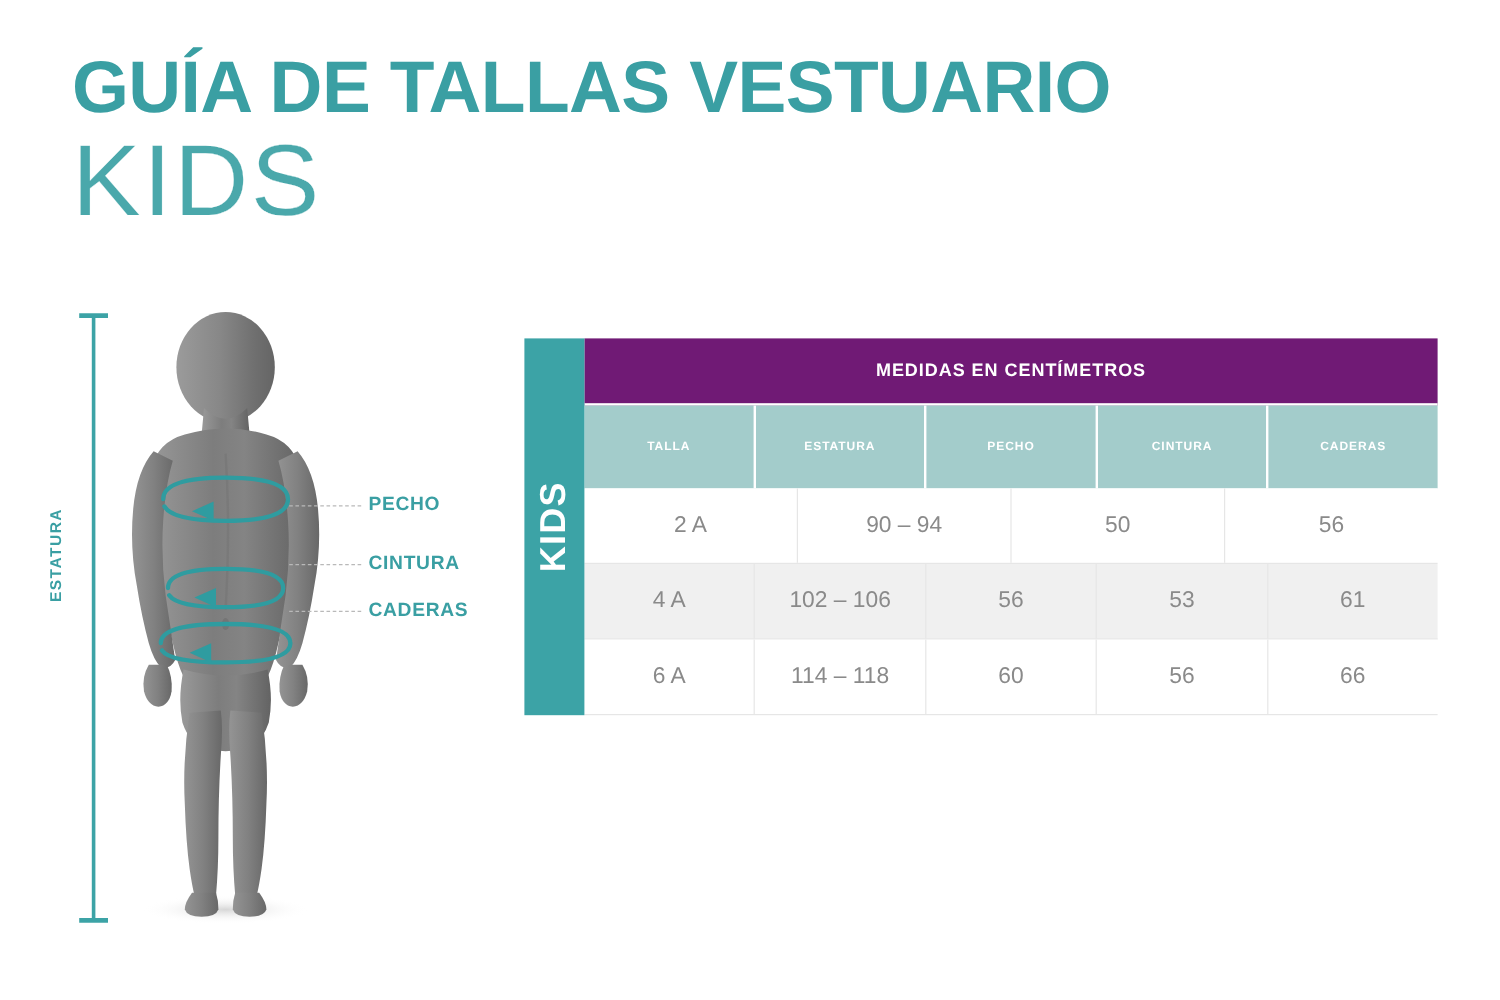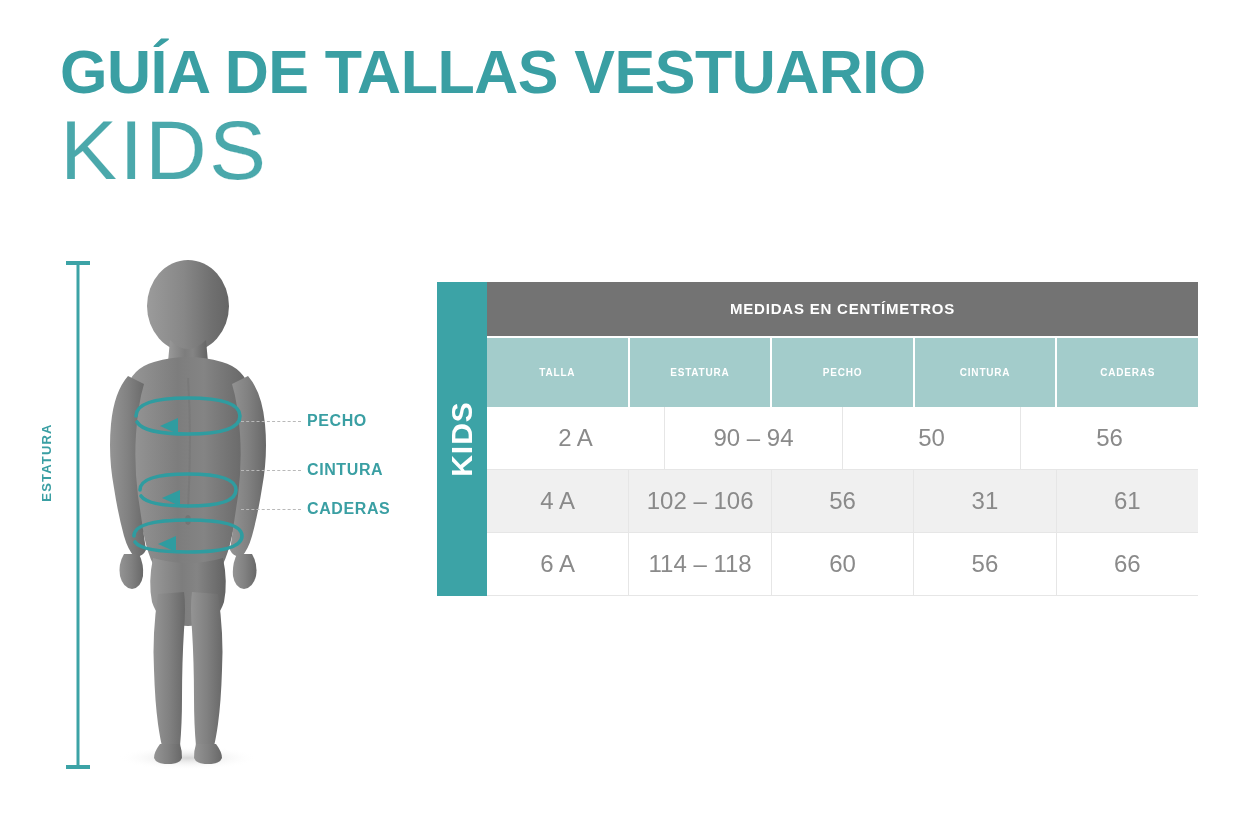--- a/index.html
+++ b/index.html
@@ -129,21 +129,21 @@
     color: #ffffff;
     white-space: nowrap;
   }
   .table-body {
     flex: 1;
     display: flex;
     flex-direction: column;
   }
   .band-top {
     height: 54px;
-    background: #737373;
+    background: #701a75;
     color: #ffffff;
     display: flex;
     align-items: center;
     justify-content: center;
     font-size: 15px;
     font-weight: bold;
     letter-spacing: 0.8px;
     border-bottom: 2px solid #ffffff;
   }
   .head-row {
@@ -171,21 +171,21 @@
     border-bottom: 1px solid #e6e6e6;
   }
   .data-row.alt { background: #f0f0f0; }
   .data-row:last-child { border-bottom: 1px solid #e6e6e6; }
   .data-cell {
     flex: 1;
     display: flex;
     align-items: center;
     justify-content: center;
     color: #8a8a8a;
-    font-size: 24px;
+    font-size: 19px;
     border-right: 1px solid #e6e6e6;
   }
   .data-cell:last-child { border-right: none; }
 </style>
 </head>
 <body>
 
 <div class="title-block">
   <div class="title-main">GUÍA DE TALLAS VESTUARIO</div>
   <div class="title-sub">KIDS</div>
@@ -316,21 +316,21 @@
       <div class="data-cell">2 A</div>
       <div class="data-cell">90 – 94</div>
       <div class="data-cell">50</div>
       <div class="data-cell">56</div>
     </div>
 
     <div class="data-row alt">
       <div class="data-cell">4 A</div>
       <div class="data-cell">102 – 106</div>
       <div class="data-cell">56</div>
-      <div class="data-cell">31</div>
+      <div class="data-cell">53</div>
       <div class="data-cell">61</div>
     </div>
 
     <div class="data-row">
       <div class="data-cell">6 A</div>
       <div class="data-cell">114 – 118</div>
       <div class="data-cell">60</div>
       <div class="data-cell">56</div>
       <div class="data-cell">66</div>
     </div>

